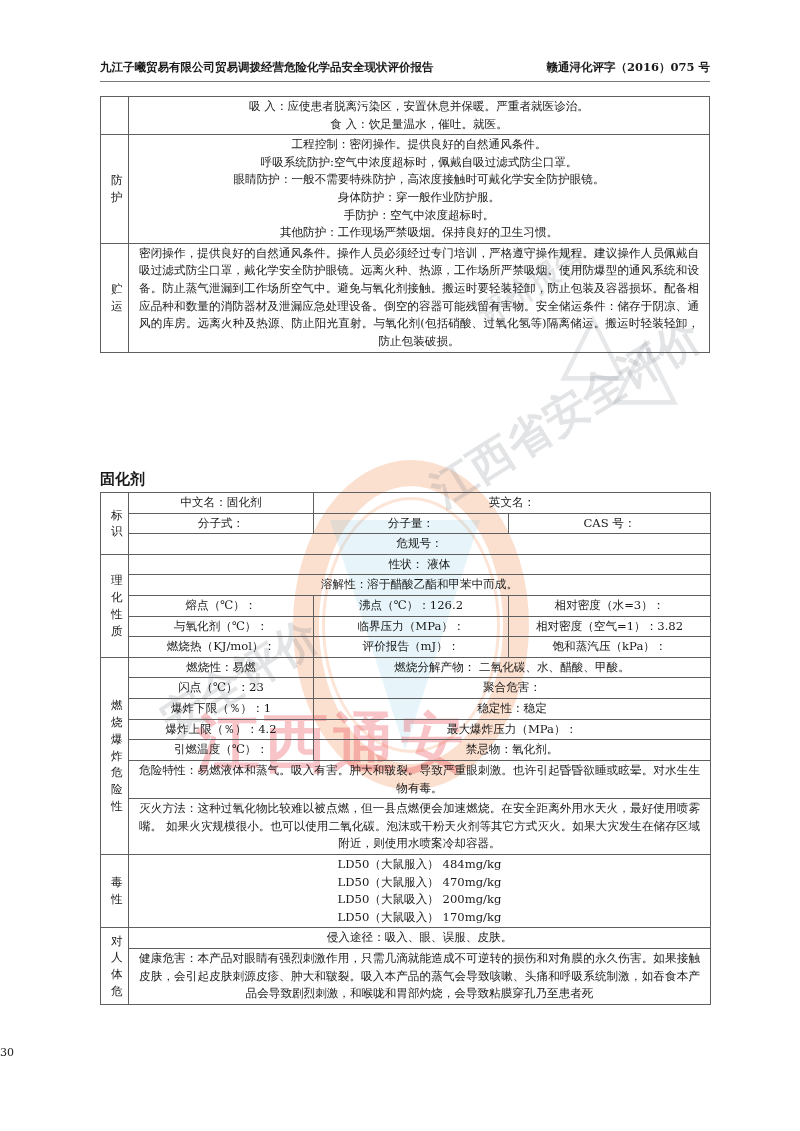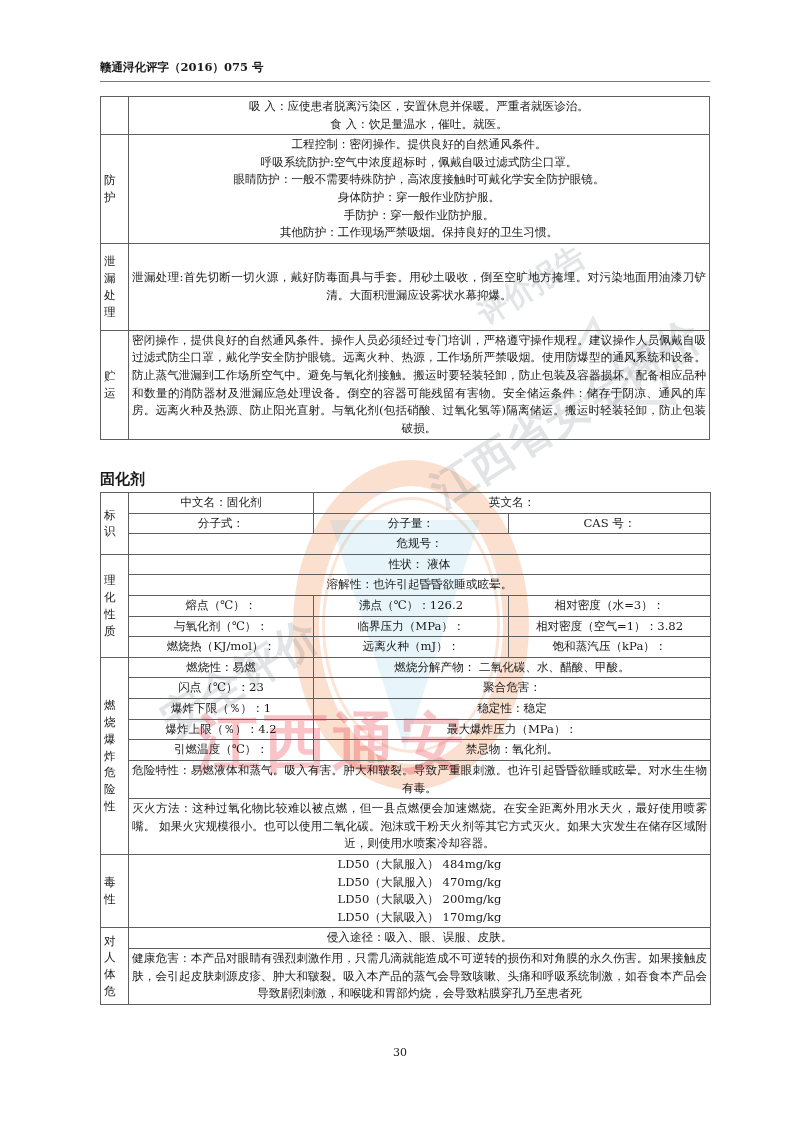--- a/index.html
+++ b/index.html
@@ -122,21 +122,21 @@
     position: absolute;
     left: 100px;
     width: 610px;
     border-collapse: collapse;
     table-layout: fixed;
     font-size: 11.6px;
     line-height: 1.52;
   }
   .tbl td {
     border: 1px solid #5f5f5f;
-    padding: 1px 3px;
+    padding: 1px 10px;
     vertical-align: middle;
     background: transparent;
   }
   #table-protection { top: 96px; }
   #table-guhuaji  { top: 492px; }
 
   .lblcol {
     width: 28px;
     word-break: break-all;
     line-height: 1.45;
@@ -155,21 +155,20 @@
     font-size: 15px;
     font-weight: 700;
     font-family: "DejaVu Serif", "Liberation Serif", serif;
   }
 
   .pg-num {
     position: absolute;
     left: 0;
     top: 1046px;
     width: 800px;
-    text-align: center;
     font-size: 11px;
     font-family: "DejaVu Serif", "Liberation Serif", serif;
   }
 
   .lines p { margin: 0; }
   .blk { display: block; }
 </style>
 </head>
 <body>
 
@@ -183,20 +182,21 @@
     <div class="wm-chev c2">△</div>
     <div class="wm-diag wm-d1">江西省安全评价</div>
     <div class="wm-diag wm-d2">安全评价</div>
     <div class="wm-diag wm-d3">评价报告</div>
     <div class="wm-red">江西通安</div>
   </div>
 
   <div class="content">
 
     <div class="pg-header">
+      <span>九江子曦贸易有限公司贸易调拨经营危险化学品安全现状评价报告</span>
       <span>赣通浔化评字（2016）075 号</span>
       <span class="hdr-rule"></span>
     </div>
 
     <table class="tbl" id="table-protection">
       <colgroup>
           <col style="width:28px">
           <col>
         </colgroup>
       <tbody>
@@ -207,27 +207,23 @@
             <p class="blk">食 入：饮足量温水，催吐。就医。</p>
           </td>
         </tr>
         <tr>
           <td class="lblcol">防护</td>
           <td class="ctr lines">
             <p class="blk">工程控制：密闭操作。提供良好的自然通风条件。</p>
             <p class="blk">呼吸系统防护:空气中浓度超标时，佩戴自吸过滤式防尘口罩。</p>
             <p class="blk">眼睛防护：一般不需要特殊防护，高浓度接触时可戴化学安全防护眼镜。</p>
             <p class="blk">身体防护：穿一般作业防护服。</p>
-            <p class="blk">手防护：穿一般作业防护服。</p>
+            <p class="blk">手防护：空气中浓度超标时。</p>
             <p class="blk">其他防护：工作现场严禁吸烟。保持良好的卫生习惯。</p>
           </td>
-        </tr>
-        <tr>
-          <td class="lblcol">泄漏处理</td>
-          <td class="just leftpad" style="height:84px">泄漏处理:首先切断一切火源，戴好防毒面具与手套。用砂土吸收，倒至空旷地方掩埋。对污染地面用油漆刀铲清。大面积泄漏应设雾状水幕抑爆。</td>
         </tr>
         <tr>
           <td class="lblcol">贮运</td>
           <td class="just leftpad">密闭操作，提供良好的自然通风条件。操作人员必须经过专门培训，严格遵守操作规程。建议操作人员佩戴自吸过滤式防尘口罩，戴化学安全防护眼镜。远离火种、热源，工作场所严禁吸烟。使用防爆型的通风系统和设备。防止蒸气泄漏到工作场所空气中。避免与氧化剂接触。搬运时要轻装轻卸，防止包装及容器损坏。配备相应品种和数量的消防器材及泄漏应急处理设备。倒空的容器可能残留有害物。安全储运条件：储存于阴凉、通风的库房。远离火种及热源、防止阳光直射。与氧化剂(包括硝酸、过氧化氢等)隔离储运。搬运时轻装轻卸，防止包装破损。</td>
         </tr>
       </tbody>
     </table>
 
     <div class="sec-title">固化剂</div>
 
@@ -252,35 +248,35 @@
         </tr>
         <tr>
           <td class="ctr" colspan="3">危规号：</td>
         </tr>
 
         <tr>
           <td class="lblcol" rowspan="5">理化性质</td>
           <td class="ctr" colspan="3">性状：  液体</td>
         </tr>
         <tr>
-          <td class="ctr" colspan="3">溶解性：也许引起昏昏欲睡或眩晕。</td>
+          <td class="ctr" colspan="3">溶解性：溶于醋酸乙酯和甲苯中而成。</td>
         </tr>
         <tr>
           <td class="ctr">熔点（℃）：</td>
           <td class="ctr">沸点（℃）：126.2</td>
           <td class="ctr">相对密度（水=3）：</td>
         </tr>
         <tr>
           <td class="ctr">与氧化剂（℃）：</td>
           <td class="ctr">临界压力（MPa）：</td>
           <td class="ctr">相对密度（空气=1）：3.82</td>
         </tr>
         <tr>
           <td class="ctr">燃烧热（KJ/mol）：</td>
-          <td class="ctr">远离火种（mJ）：</td>
+          <td class="ctr">评价报告（mJ）：</td>
           <td class="ctr">饱和蒸汽压（kPa）：</td>
         </tr>
 
         <tr>
           <td class="lblcol" rowspan="7">燃烧爆炸危险性</td>
           <td class="ctr">燃烧性：易燃</td>
           <td class="ctr" colspan="2">燃烧分解产物：  二氧化碳、水、醋酸、甲酸。</td>
         </tr>
         <tr>
           <td class="ctr">闪点（℃）：23</td>

